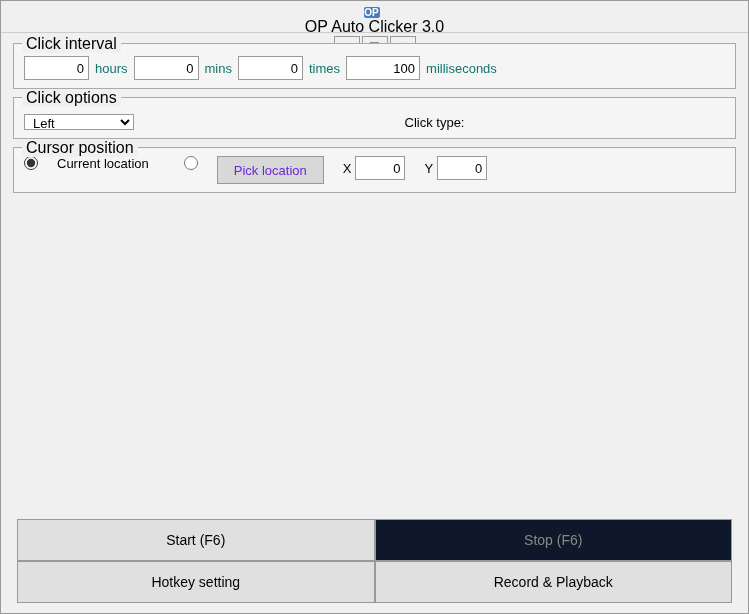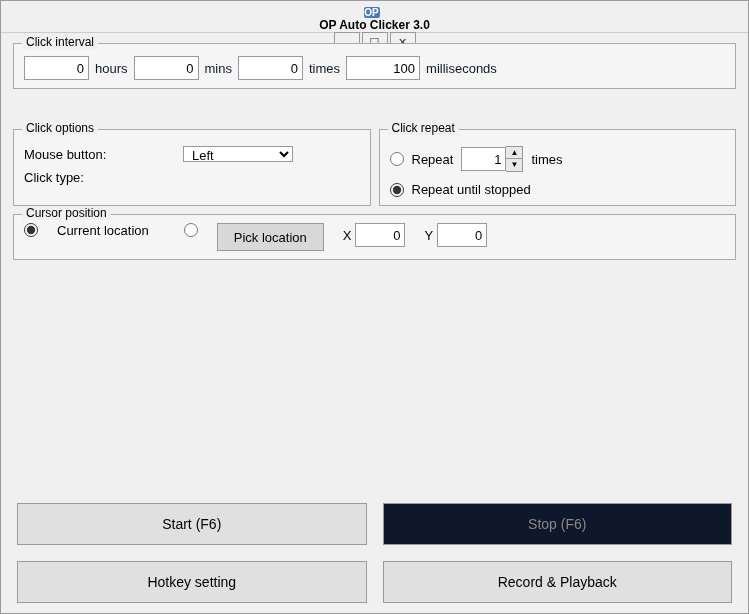--- a/index.html
+++ b/index.html
@@ -37,23 +37,22 @@
       border-radius: 2px;
       display: flex;
       align-items: center;
       justify-content: center;
       color: white;
       font-size: 10px;
       font-weight: bold;
     }
     .title-bar-text {
       flex: 1;
-      font-size: 12px;
+      font-size: 16px;
       color: #000;
-      font-weight: bold;
     }
     .title-bar-controls {
       display: flex;
       gap: 2px;
     }
     .title-btn {
       width: 26px;
       height: 20px;
       background: #f0f0f0;
       border: 1px solid #999;
@@ -76,48 +75,47 @@
       background: #f5f5f5;
       padding: 8px 10px;
       position: relative;
     }
     .group-label {
       position: absolute;
       top: -9px;
       left: 8px;
       background: #f0f0f0;
       padding: 0 4px;
-      font-size: 12px;
+      font-size: 16px;
       color: #000;
     }
     
     .interval-row {
       display: flex;
       align-items: center;
       gap: 6px;
       margin-top: 4px;
     }
     .interval-input {
       width: 65px;
       height: 24px;
       border: 1px solid #999;
       background: white;
       text-align: right;
       padding-right: 4px;
       font-size: 13px;
     }
     .interval-label {
       font-size: 13px;
-      color: #0f172a;
+      color: #0f766e;
     }
     
     .middle-row {
       display: flex;
       gap: 8px;
-      margin-top: 32px;
     }
     .click-options {
       flex: 1;
       border: 1px solid #aaa;
       background: #f5f5f5;
       padding: 8px 10px;
       position: relative;
     }
     .click-repeat {
       flex: 1;
@@ -204,21 +202,21 @@
       align-items: flex-start;
       gap: 19px;
     }
     .pick-btn {
       height: 28px;
       padding: 0 16px;
       background: #d8d8d8;
       border: 1px solid #999;
       cursor: pointer;
       font-size: 13px;
-      color: #000000;
+      color: #6d28d9;
     }
     .coord-group {
       display: flex;
       align-items: center;
       gap: 4px;
     }
     .coord-label {
       font-size: 13px;
       font-weight: normal;
     }
@@ -228,21 +226,21 @@
       border: 1px solid #999;
       background: white;
       text-align: right;
       padding-right: 4px;
       font-size: 13px;
     }
     
     .bottom-buttons {
       display: grid;
       grid-template-columns: 1fr 1fr;
-      gap: 16px;
+      gap: 0;
       margin-top: 4px;
       padding: 0 16px 10px;
     }
     .action-btn {
       height: 42px;
       border: 1px solid #999;
       background: #e0e0e0;
       cursor: pointer;
       font-size: 14px;
       color: #000;
@@ -284,51 +282,29 @@
         <input class="interval-input" type="text" style="width: 74px;" value="100">
         <span class="interval-label">milliseconds</span>
       </div>
     </div>
 
     <div class="middle-row">
 
       <div class="click-options">
         <span class="group-label">Click options</span>
         <div class="options-grid">
-          <span class="option-label">Mouse button:</span>
           <select>
             <option>Left</option>
             <option>Right</option>
             <option>Middle</option>
           </select>
           <span class="option-label">Click type:</span>
         </div>
       </div>
 
-      <div class="click-repeat">
-        <span class="group-label">Click repeat</span>
-        <div class="repeat-content">
-          <div class="repeat-row">
-            <input class="radio-input" type="radio" name="repeat" style="">
-            <span>Repeat</span>
-            <div class="spinner-wrap">
-              <input class="spinner-input" type="text" value="1" style="">
-              <div class="spinner-btns">
-                <button class="spinner-btn">▲</button>
-                <button class="spinner-btn">▼</button>
-              </div>
-            </div>
-            <span>times</span>
-          </div>
-          <div class="repeat-row">
-            <input class="radio-input" type="radio" name="repeat" checked="" style="">
-            <span>Repeat until stopped</span>
-          </div>
-        </div>
-      </div>
 
     </div>
 
     <div class="group-box">
       <span class="group-label">Cursor position</span>
       <div class="cursor-row">
         <input class="radio-input" type="radio" name="cursor" checked="" style="">
         <span>Current location</span>
         <input class="radio-input" type="radio" name="cursor" style="margin-left: 16px;">
         <button class="pick-btn">Pick location</button>

